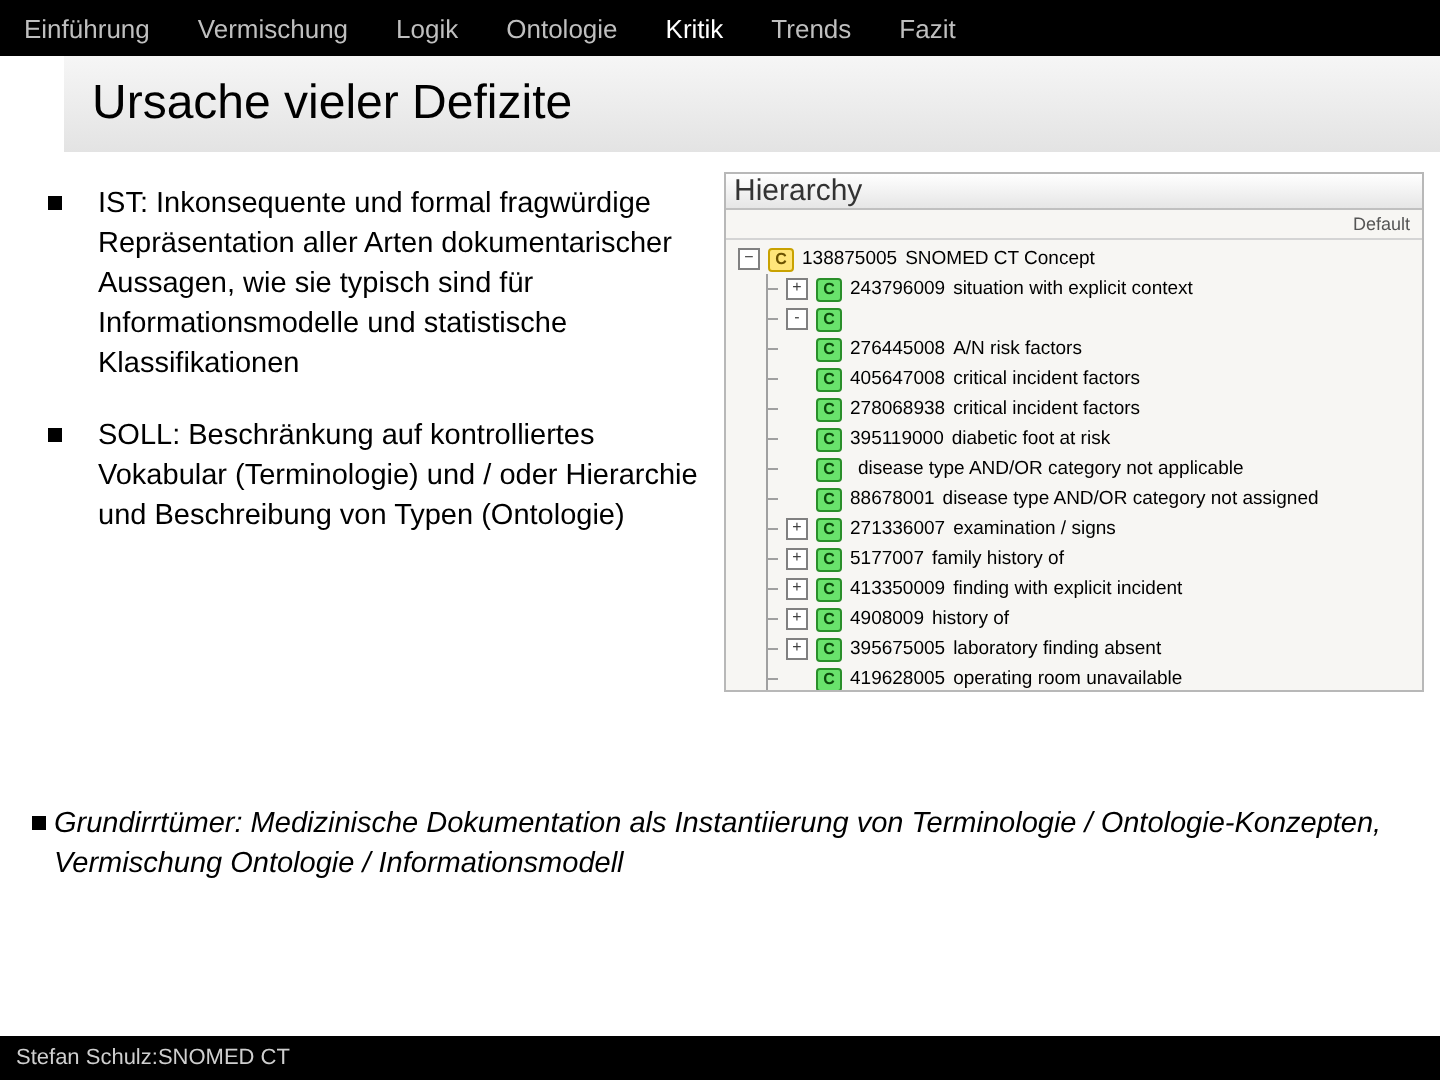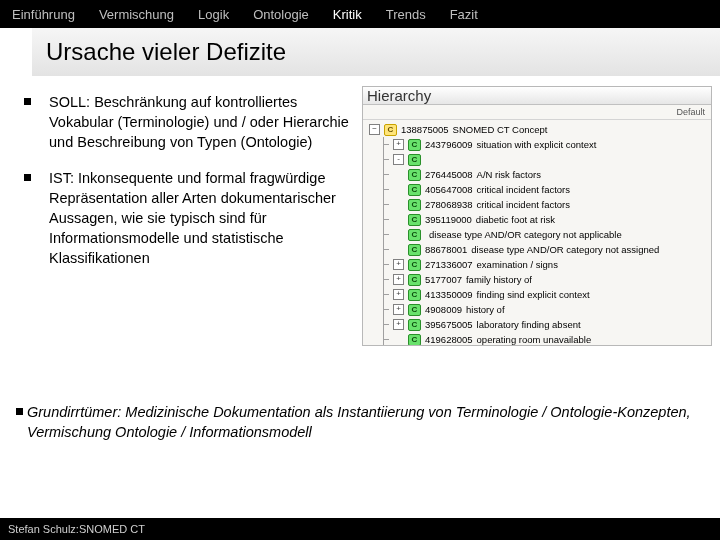--- a/index.html
+++ b/index.html
@@ -226,25 +226,25 @@
     <span class="nav-item">Fazit</span>
   </div>
 
 <div class="title-band">Ursache vieler Defizite</div>
 
 <div class="body-area">
 
   <div class="bullets">
     <div class="bullet">
       <div class="sq"></div>
-      <div class="txt">SOLL: Beschränkung auf kontrolliertes Vokabular (Terminologie) und / oder Hierarchie und Beschreibung von Typen (Ontologie)</div>
+      <div class="txt">IST: Inkonsequente und formal fragwürdige Repräsentation aller Arten dokumentarischer Aussagen, wie sie typisch sind für Informationsmodelle und statistische Klassifikationen</div>
     </div>
     <div class="bullet">
       <div class="sq"></div>
-      <div class="txt">IST: Inkonsequente und formal fragwürdige Repräsentation aller Arten dokumentarischer Aussagen, wie sie typisch sind für Informationsmodelle und statistische Klassifikationen</div>
+      <div class="txt">SOLL: Beschränkung auf kontrolliertes Vokabular (Terminologie) und / oder Hierarchie und Beschreibung von Typen (Ontologie)</div>
     </div>
   </div>
 
   <div class="snomed-box">
     <div class="sn-hdr">
       <span class="sn-hdr-label">Hierarchy</span>
     </div>
     <div class="sn-sub">
       <span>Default</span>
     </div>
@@ -324,21 +324,21 @@
             <span class="expander">+</span>
             <span class="cbadge">C</span>
             <span class="code">5177007</span>
             <span class="label">family history of</span>
           </div>
           <div class="sn-row" style="padding-left: 10px;">
             <span class="connector branch"></span>
             <span class="expander">+</span>
             <span class="cbadge">C</span>
             <span class="code">413350009</span>
-            <span class="label">finding sind explicit context</span>
+            <span class="label">finding with explicit incident</span>
           </div>
           <div class="sn-row" style="padding-left: 10px;">
             <span class="connector branch"></span>
             <span class="expander">+</span>
             <span class="cbadge">C</span>
             <span class="code">4908009</span>
             <span class="label">history of</span>
           </div>
           <div class="sn-row" style="padding-left: 10px;">
             <span class="connector branch"></span>

